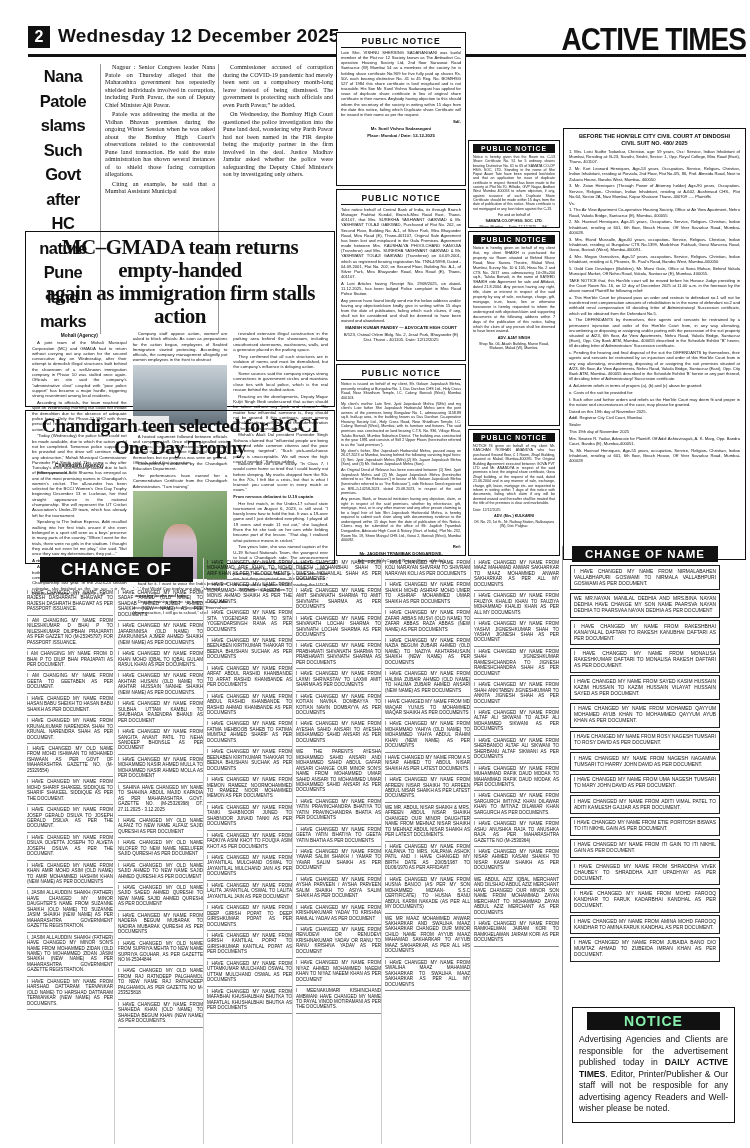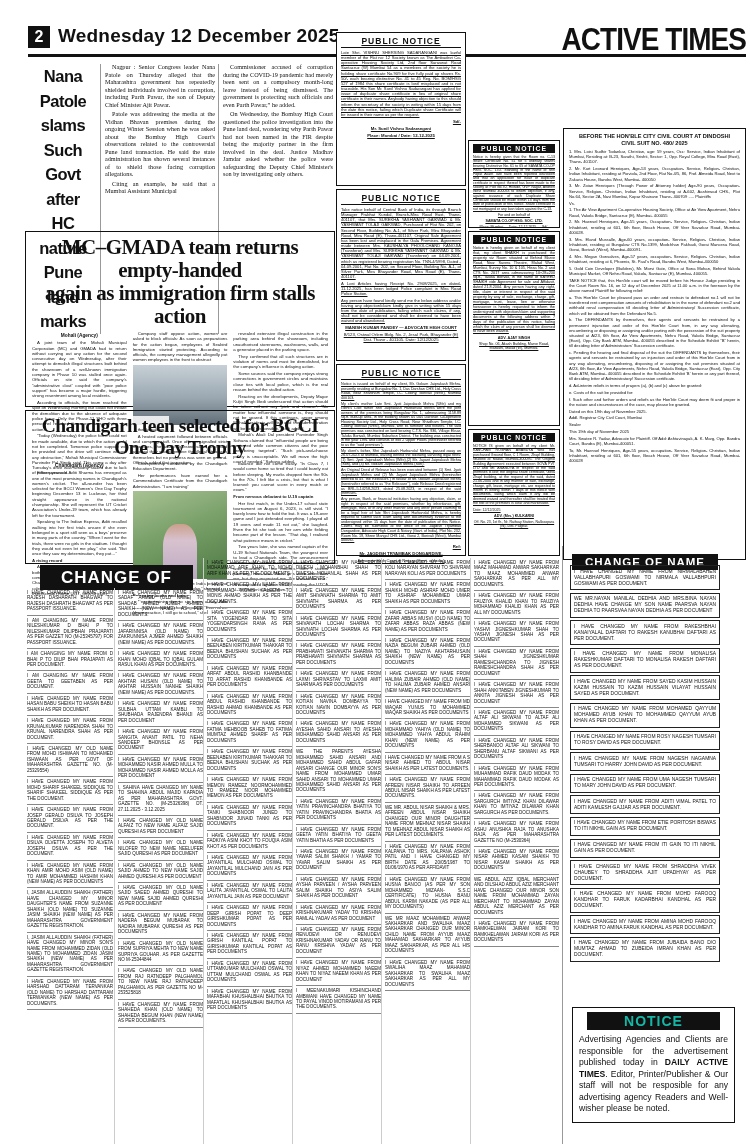--- a/index.html
+++ b/index.html
@@ -14,21 +14,21 @@
          letter-spacing:-1px;transform:scaleX(.9);transform-origin:right;}
   .rule{background:#111;}
   
   #lead-head{left:28px;top:64px;width:70px;text-align:center;font-weight:900;
              font-size:16.5px;line-height:24.5px;letter-spacing:-.5px;}
   .vline{background:#999;width:1px;}
   .bodytext{font-family:"Liberation Serif",serif;font-size:6.2px;line-height:7.5px;
             text-align:justify;}
   .bodytext .para{margin-bottom:2px;text-indent:7px;}
   
-  .pn{border:1px solid #111;padding:3px 4px;box-sizing:border-box;background:#fff;text-decoration:underline;}
+  .pn{border:1px solid #111;padding:3px 4px;box-sizing:border-box;background:#fff;}
   .pn-title{text-align:center;font-weight:900;font-size:8.5px;letter-spacing:1px;
             border-bottom:1.5px solid #111;padding-bottom:1px;margin-bottom:2px;}
   .pn-title.dark{background:#111;color:#fff;border-bottom:none;padding:1px 0;}
   .pn-body{font-size:4.15px;line-height:5.15px;text-align:justify;}
   .pn-body .para{margin-bottom:1.5px;}
   .pn-sig{font-size:4.3px;font-weight:bold;text-align:center;margin-top:2px;}
   .pn-sd{font-size:4.3px;font-weight:bold;text-align:right;margin-top:1px;}
   
   #court{border:1px solid #111;padding:4px 5px;box-sizing:border-box;}
   .court-title{text-align:center;font-weight:bold;font-size:5.6px;line-height:7px;}
@@ -43,32 +43,32 @@
   .col{flex:1;font-size:4.3px;line-height:5.3px;text-align:justify;}
   .col .para{margin-bottom:1.5px;text-indent:5px;}
   .col .sub{font-weight:bold;text-indent:0;margin:1px 0;}
   .photo{width:100%;margin:2px 0;position:relative;}
   #photo-building{height:60px;background:linear-gradient(180deg,#c7d0d6 0%,#9aa7b1 55%,#5f6b75 100%);}
   #photo-girl{height:88px;background:linear-gradient(160deg,#a8c293 0%,#79a069 45%,#4f7a44 100%);}
   .photo .figure{position:absolute;left:32%;bottom:0;width:36%;height:62%;
                  background:linear-gradient(180deg,#caa08c 0%,#d8c2cf 30%,#b9a8c0 100%);
                  border-radius:40% 40% 0 0;}
   
-  .con-banner{background:#111;color:#fff;text-align:center;font-weight:900;margin-top:8px;}
+  .con-banner{background:#111;color:#fff;text-align:center;font-weight:900;}
   #con-banner-main{font-size:17px;line-height:25px;letter-spacing:1px;}
   #con-banner-right{font-size:11.5px;line-height:16px;letter-spacing:1px;}
   .con-col{font-size:4.55px;line-height:5.45px;text-align:justify;}
   .con-col .con-item{border-bottom:1px solid #888;padding:2px 0 3px;}
   .con-col.bl{border-left:1px solid #ccc;padding-left:3px;}
   
   #ron .ron-item{border:1px solid #222;padding:2.5px 3px;margin-bottom:2.6px;
                  font-size:4.9px;line-height:6px;text-align:justify;}
   
   #noticebox{border:1px solid #111;padding:4px 6px;box-sizing:border-box;}
-  #notice-title{background:#111;color:#14b8a6;text-align:center;font-weight:900;
+  #notice-title{background:#111;color:#86efac;text-align:center;font-weight:900;
                 font-size:14px;line-height:18px;letter-spacing:1px;margin:0 8px 4px;}
   #notice-body{font-size:8.6px;line-height:11.5px;text-align:justify;}
 </style>
 </head>
 <body>
 
 <div id="page">
 
   <div class="abs" id="pagenum">2</div>
   <div class="abs" id="date">Wednesday 12 December 2025</div>

